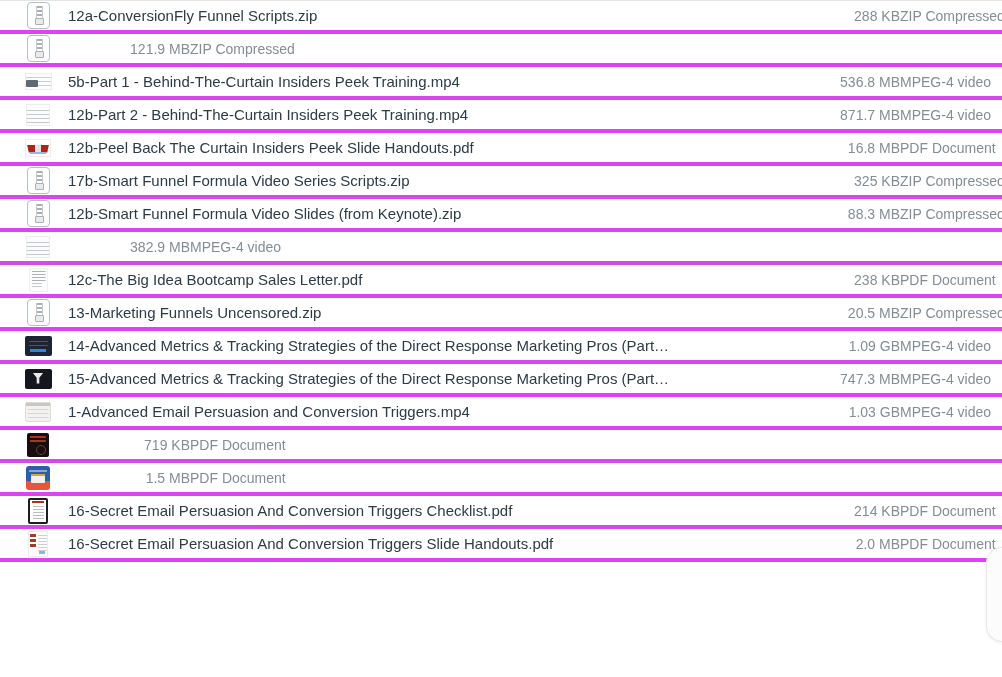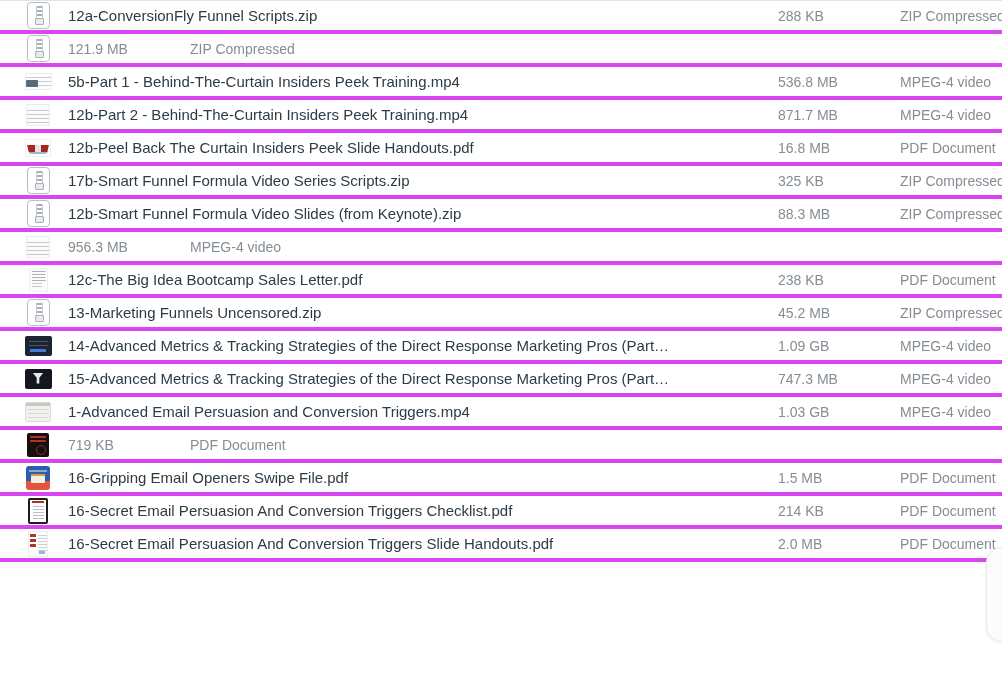--- a/index.html
+++ b/index.html
@@ -5,21 +5,21 @@
   * { margin:0; padding:0; box-sizing:border-box; }
   html,body { width:1002px; height:677px; overflow:hidden; background:#fff;
     font-family:"Liberation Sans", sans-serif; }
   .file-list { width:1002px; border-top:1px solid #e2e5e7; position:relative; }
   .row { display:flex; align-items:center; height:33px; border-bottom:4px solid #d946ef;
     padding-left:24px; background:#fff; }
   .iconcell { width:28px; height:28px; flex:0 0 28px; display:flex; align-items:center;
     justify-content:center; margin-right:16px; }
   .name { width:710px; flex:0 0 710px; font-size:15px; color:#2d3b45; text-decoration:none;
     white-space:nowrap; overflow:hidden; text-overflow:ellipsis; padding-right:14px; }
-  .size { width:122px; flex:0 0 122px; font-size:14px; color:#858d94; }
+  .size { width:122px; flex:0 0 122px; font-size:14px; color:#858d94;text-align:right; }
   .type { flex:0 0 auto; font-size:14px; color:#858d94; white-space:nowrap; }
 
   
   .icon { position:relative; display:block; }
   .icon[data-kind="zip-archive"] { width:23px; height:27px; background:#fff;
     border:1px solid #b7bec4; border-radius:4px; }
   .icon[data-kind="zip-archive"]::before { content:""; position:absolute; left:8px; top:3px;
     width:5px; height:15px;
     background:repeating-linear-gradient(180deg,#a9b0b6 0 2px,#fff 2px 4px);
     border-left:1px solid #c6ccd1; border-right:1px solid #c6ccd1; }
@@ -167,39 +167,39 @@
       </span>
     <a class="name" href="#">12b-Smart Funnel Formula Video Slides (from Keynote).zip</a>
     <span class="size">88.3 MB</span>
     <span class="type">ZIP Compressed</span>
   </div>
 
   <div class="row">
     <span class="iconcell">
         <span class="icon" data-kind="lines-page"></span>
       </span>
-    <span class="size">956.3 MB</span>
+    <span class="size">382.9 MB</span>
     <span class="type">MPEG-4 video</span>
   </div>
 
   <div class="row">
     <span class="iconcell">
         <span class="icon" data-kind="letter-page"></span>
       </span>
     <a class="name" href="#">12c-The Big Idea Bootcamp Sales Letter.pdf</a>
     <span class="size">238 KB</span>
     <span class="type">PDF Document</span>
   </div>
 
   <div class="row">
     <span class="iconcell">
         <span class="icon" data-kind="zip-archive"></span>
       </span>
     <a class="name" href="#">13-Marketing Funnels Uncensored.zip</a>
-    <span class="size">45.2 MB</span>
+    <span class="size">20.5 MB</span>
     <span class="type">ZIP Compressed</span>
   </div>
 
   <div class="row">
     <span class="iconcell">
         <span class="icon" data-kind="dark-metrics-thumbnail"></span>
       </span>
     <a class="name" href="#">14-Advanced Metrics &amp; Tracking Strategies of the Direct Response Marketing Pros (Part…</a>
     <span class="size">1.09 GB</span>
     <span class="type">MPEG-4 video</span>
@@ -228,21 +228,20 @@
         <span class="icon" data-kind="secret-cover"></span>
       </span>
     <span class="size">719 KB</span>
     <span class="type">PDF Document</span>
   </div>
 
   <div class="row">
     <span class="iconcell">
         <span class="icon" data-kind="email-openers-cover"></span>
       </span>
-    <a class="name" href="#">16-Gripping Email Openers Swipe File.pdf</a>
     <span class="size">1.5 MB</span>
     <span class="type">PDF Document</span>
   </div>
 
   <div class="row">
     <span class="iconcell">
         <span class="icon" data-kind="checklist-page"></span>
       </span>
     <a class="name" href="#">16-Secret Email Persuasion And Conversion Triggers Checklist.pdf</a>
     <span class="size">214 KB</span>

